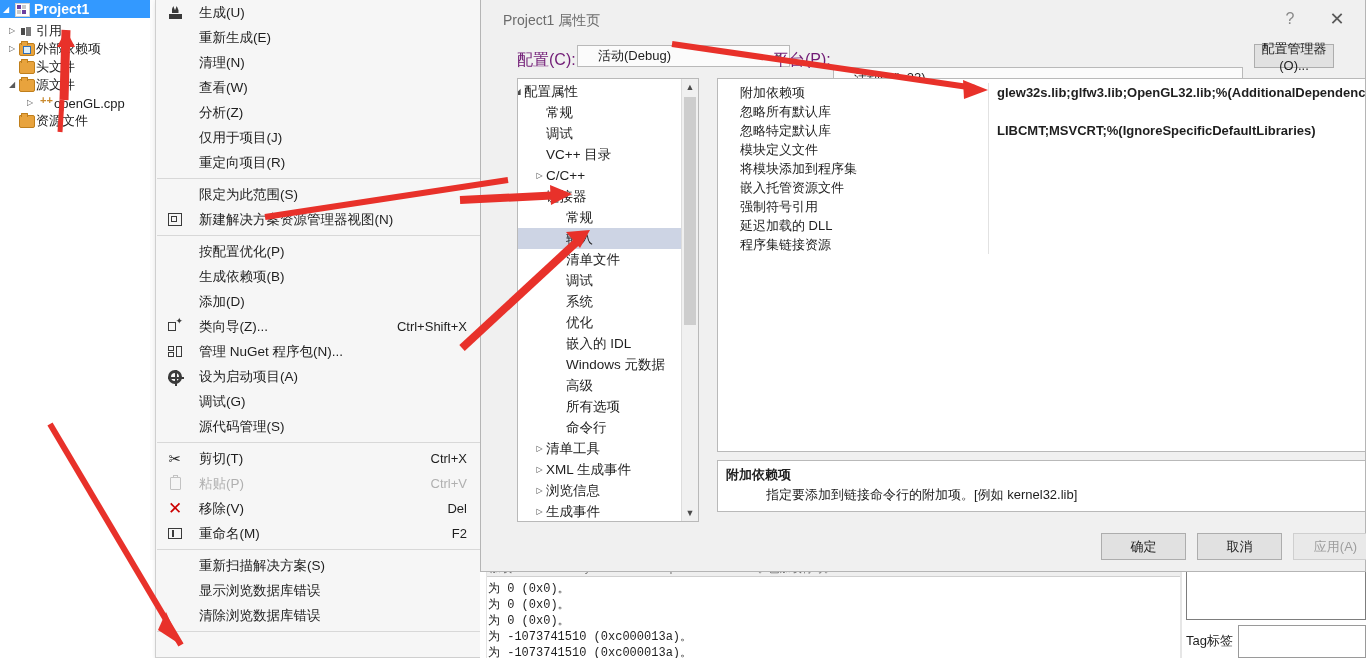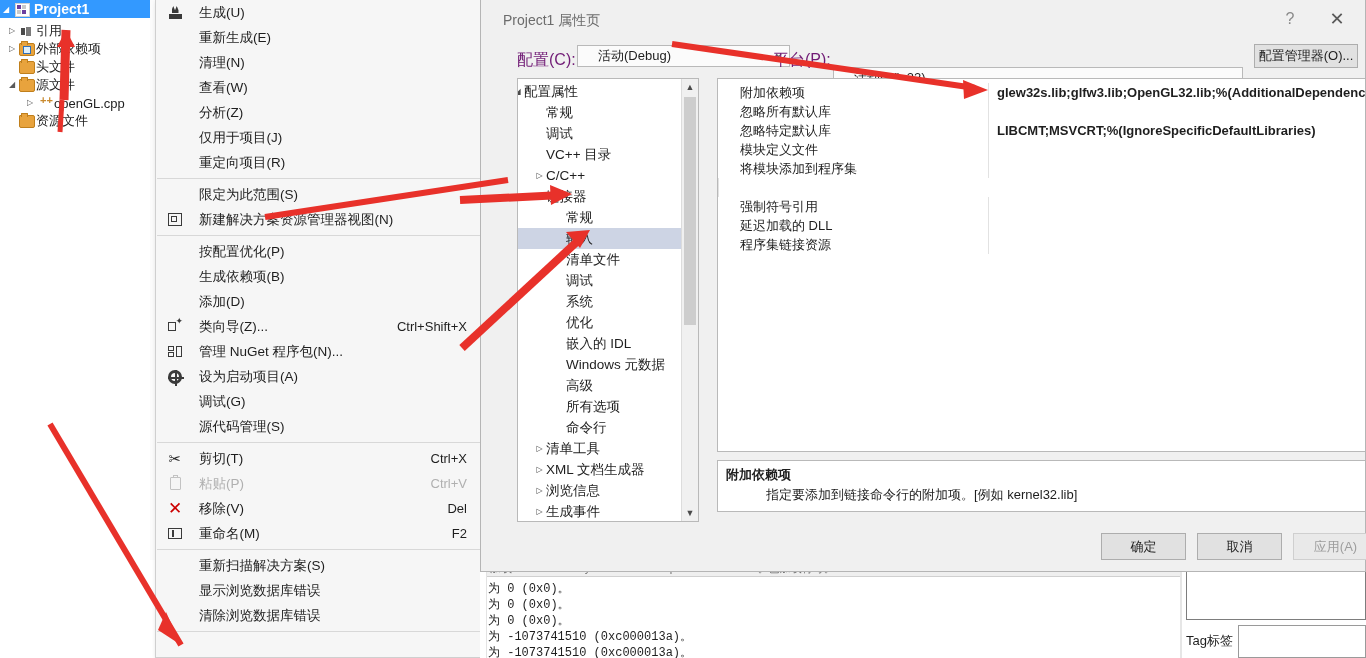--- a/index.html
+++ b/index.html
@@ -342,21 +342,21 @@
     <span class="abs lbl-s" style="left:36px;top:10px;">配置(C):</span>
     <div class="abs combo" style="left:96px;top:5px;width:213px;">
       <span>活动(Debug)</span>
       <span class="caret">✕</span>
     </div>
     <span class="abs lbl-s" style="left:292px;top:10px;">平台(P):</span>
     <div class="abs combo" style="left:352px;top:5px;width:410px;">
       <span>活动(Win32)</span>
       <span class="caret">⌄</span>
     </div>
-    <div class="abs btn" style="left:773px;top:4px;width:104px;text-align:center;">配置管理器(O)...</div>
+    <div class="abs btn" style="left:773px;top:4px;width:80px;text-align:center;">配置管理器(O)...</div>
   </div>
 
   <div id="pd-tree">
     <div id="pd-tree-rows" style="position:absolute;left:0;top:2px;width:164px;">
         <div class="tr-row">
           <span class="tr-exp" style="margin-left: -7px;">◢</span>
           <span>配置属性</span>
         </div>
         <div class="tr-row">
           <span class="tr-exp" style="margin-left: 15px;"></span>
@@ -421,21 +421,21 @@
         <div class="tr-row">
           <span class="tr-exp" style="margin-left: 35px;"></span>
           <span>命令行</span>
         </div>
         <div class="tr-row">
           <span class="tr-exp" style="margin-left: 15px;">▷</span>
           <span>清单工具</span>
         </div>
         <div class="tr-row">
           <span class="tr-exp" style="margin-left: 15px;">▷</span>
-          <span>XML 文档生成器</span>
+          <span>XML 生成事件</span>
         </div>
         <div class="tr-row">
           <span class="tr-exp" style="margin-left: 15px;">▷</span>
           <span>浏览信息</span>
         </div>
         <div class="tr-row">
           <span class="tr-exp" style="margin-left: 15px;">▷</span>
           <span>生成事件</span>
         </div>
       </div>
@@ -462,20 +462,21 @@
         </div>
         <div class="gr-row">
           <div class="gr-name">模块定义文件</div>
           <div class="gr-val"></div>
         </div>
         <div class="gr-row">
           <div class="gr-name">将模块添加到程序集</div>
           <div class="gr-val"></div>
         </div>
         <div class="gr-row">
+          <div class="gr-name">嵌入托管资源文件</div>
           <div class="gr-val"></div>
         </div>
         <div class="gr-row">
           <div class="gr-name">强制符号引用</div>
           <div class="gr-val"></div>
         </div>
         <div class="gr-row">
           <div class="gr-name">延迟加载的 DLL</div>
           <div class="gr-val"></div>
         </div>

